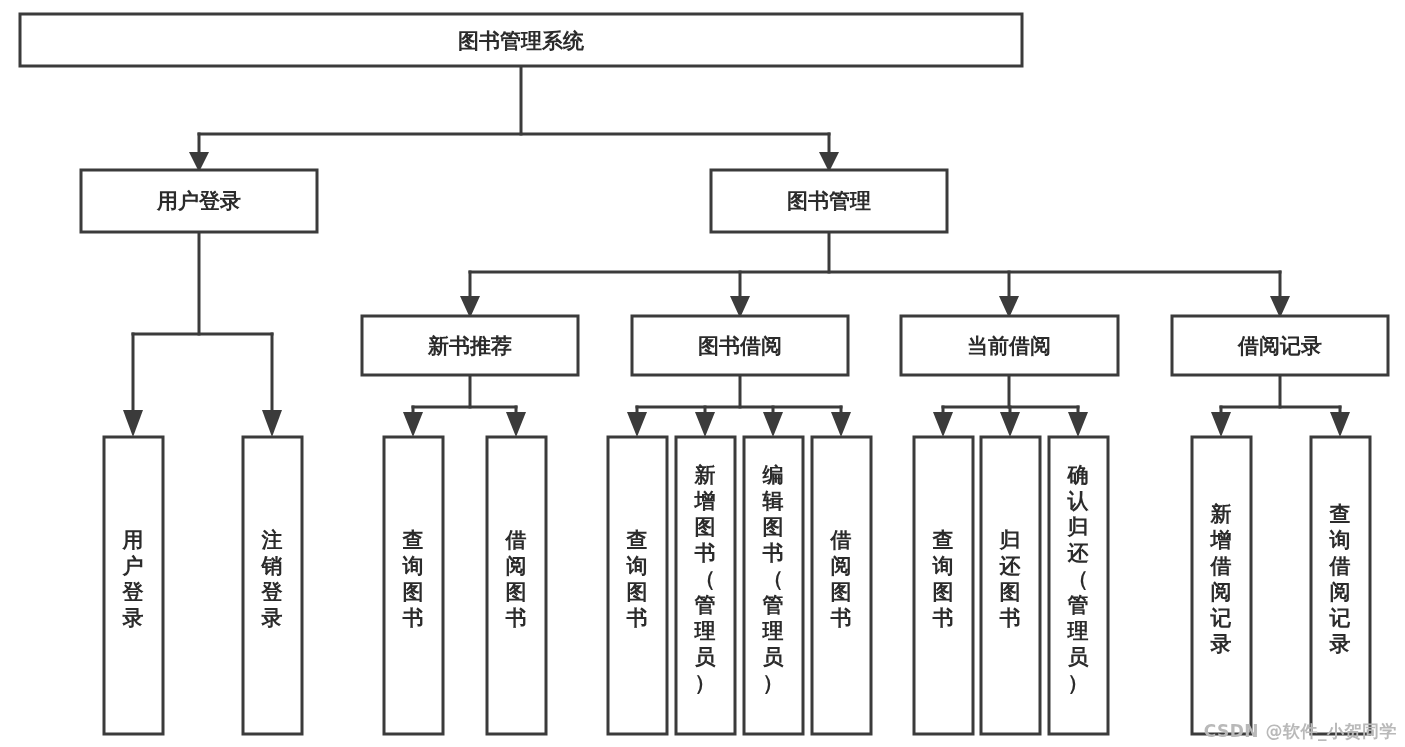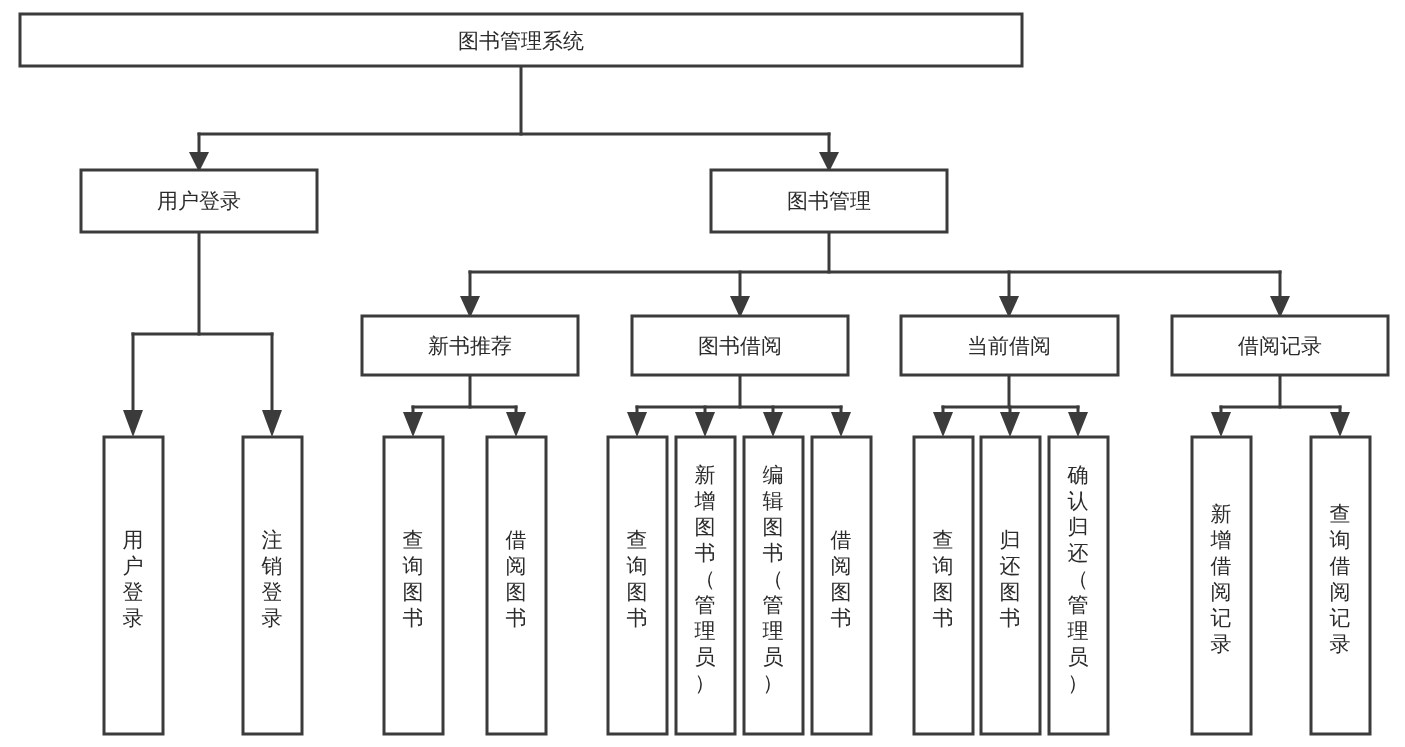--- a/index.html
+++ b/index.html
@@ -11,20 +11,21 @@
     width: 1405px;
     height: 747px;
     font-family: "DejaVu Sans", "Liberation Sans", sans-serif;
     overflow: hidden;
   }
   #diagram-root {
     position: relative;
     width: 1405px;
     height: 747px;
     background: #ffffff;
+    font-weight: bold;
   }
   svg.flow {
     position: absolute;
     left: 0;
     top: 0;
     width: 1405px;
     height: 747px;
   }
   .node-box {
     fill: #ffffff;
@@ -222,13 +223,14 @@
       <rect class="node-box" x="1192" y="437" width="59" height="297"></rect>
       <text class="node-label-vertical"><tspan x="1221" y="521">新</tspan><tspan x="1221" y="547">增</tspan><tspan x="1221" y="573">借</tspan><tspan x="1221" y="599">阅</tspan><tspan x="1221" y="625">记</tspan><tspan x="1221" y="651">录</tspan></text>
     </g>
     <g>
       <rect class="node-box" x="1311" y="437" width="59" height="297"></rect>
       <text class="node-label-vertical"><tspan x="1340" y="521">查</tspan><tspan x="1340" y="547">询</tspan><tspan x="1340" y="573">借</tspan><tspan x="1340" y="599">阅</tspan><tspan x="1340" y="625">记</tspan><tspan x="1340" y="651">录</tspan></text>
     </g>
 
   </svg>
 
+  <div class="watermark">CSDN @软件_小贺同学</div>
 </div>
 
 </body></html>

